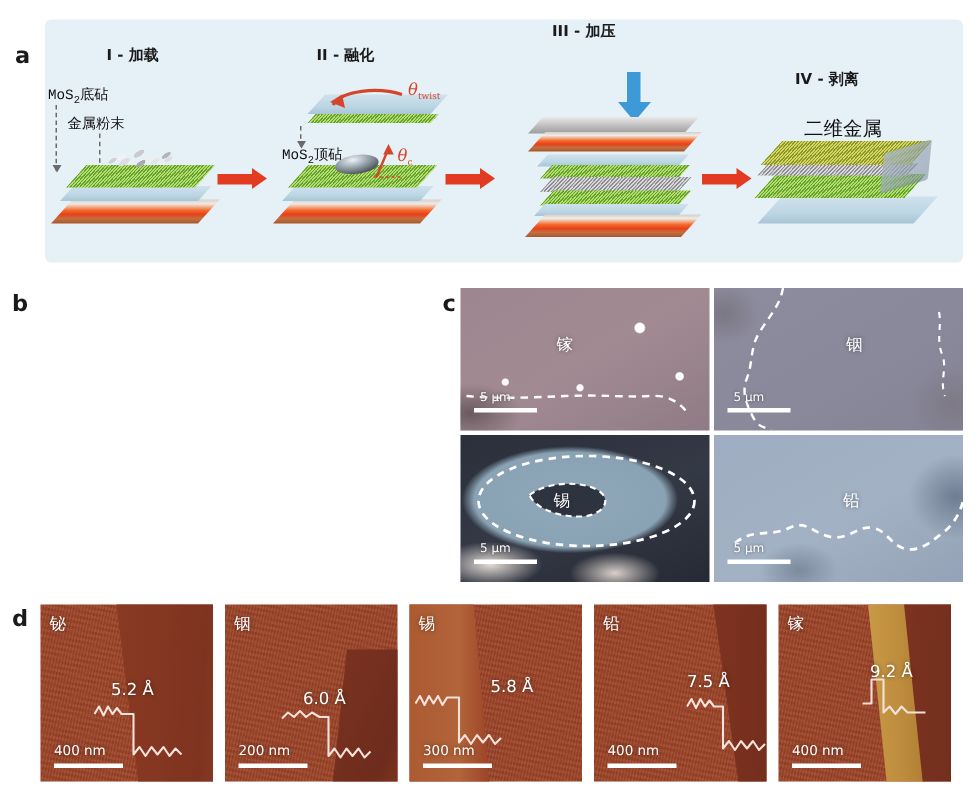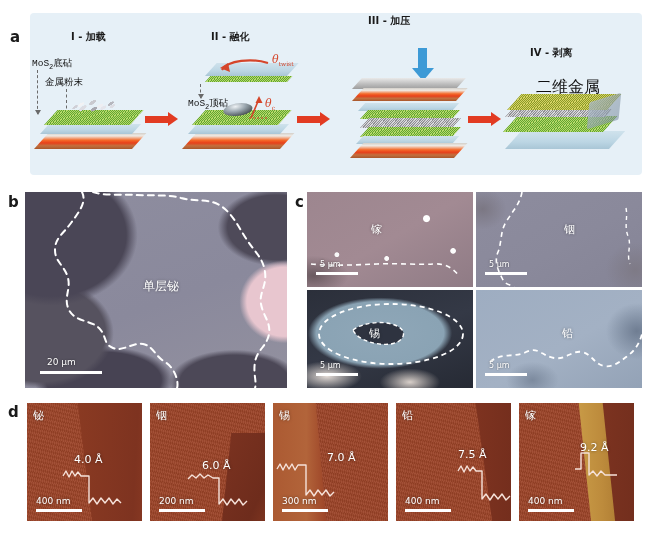--- a/index.html
+++ b/index.html
@@ -322,66 +322,41 @@
   </div>
   <div class="slab glass" style="left:356px; top:136px; width:96px; height:8px;">
     <div class="slab-face"></div>
   </div>
   <div class="slab hot-base" style="left:350px; top:143px; width:104px; height:15px;">
     <div class="slab-face"></div>
   </div>
 
   <div class="red-arrow" style="left:468px; top:116px; width:24px;"></div>
 
-  <div class="pa-label" style="left:536px; top:77px; font-size:16px;text-align:right;">二维金属</div>
+  <div class="pa-label" style="left:536px; top:77px; font-size:13px;text-align:right;">二维金属</div>
 
   <div class="slab glass" style="left:505px; top:131px; width:104px; height:18px;">
     <div class="slab-face"></div>
   </div>
   <div class="slab mos2" style="left:503px; top:116px; width:100px; height:16px;">
     <div class="slab-face"></div>
   </div>
   <div class="slab metal-grain" style="left:505px; top:109px; width:100px; height:8px;">
     <div class="slab-face"></div>
   </div>
   <div class="slab mos2-olive" style="left:507px; top:94px; width:100px; height:16px;">
     <div class="slab-face"></div>
   </div>
 
   <div style="position:absolute; left:588px; top:98px; width:32px; height:26px;
               background: linear-gradient(135deg, rgba(170,185,198,.8), rgba(120,138,156,.55));
               transform: skewY(-22deg) rotate(6deg); border-radius:2px;"></div>
 
   <div class="panel-letter" style="left:8px; top:195px;">b</div>
 
-  <div class="micro" id="panel-b" style="left:25px; top:192px; width:262px; height:196px;
-        background:
-          radial-gradient(ellipse 55% 60% at 10% 22%, #4a4656 0%, #4a4656 52%, transparent 60%),
-          radial-gradient(ellipse 45% 45% at 6% 72%, #56525f 0%, #56525f 55%, transparent 62%),
-          radial-gradient(ellipse 30% 28% at 2% 50%, #e3bdca 0%, #e3bdca 60%, transparent 68%),
-          radial-gradient(ellipse 26% 32% at 99% 56%, #e8c6cf 0%, #e8c6cf 55%, transparent 66%),
-          radial-gradient(ellipse 34% 30% at 96% 18%, #4e4a59 0%, #4e4a59 55%, transparent 66%),
-          radial-gradient(ellipse 40% 26% at 30% 96%, #474353 0%, #474353 55%, transparent 66%),
-          radial-gradient(ellipse 38% 25% at 80% 97%, #4c4857 0%, #4c4857 55%, transparent 66%),
-          linear-gradient(160deg, #8e8d9f 0%, #8a899c 55%, #93919f 100%);">
-
-    <svg class="dashes" viewBox="0 0 262 196" preserveAspectRatio="none">
-      <path d="M57,0 C62,10 54,20 46,31 C38,42 30,46 30,58 C30,70 40,74 43,86
-               C46,98 38,106 44,118 C50,130 66,128 74,136 C82,144 78,152 88,156
-               C98,160 108,150 118,152 C128,154 130,164 140,170 C150,176 154,190 152,196" fill="none" stroke="#ffffff" stroke-width="2" stroke-dasharray="6,5" stroke-linecap="round"></path>
-      <path d="M68,0 C80,4 96,2 110,3 C126,4 142,2 156,6 C172,10 184,6 196,14
-               C208,22 214,36 222,48 C230,60 238,66 240,80 C242,94 234,100 236,112
-               C238,124 246,130 244,142 C242,154 232,158 230,170 C228,182 232,190 230,196" fill="none" stroke="#ffffff" stroke-width="2" stroke-dasharray="6,5" stroke-linecap="round"></path>
-    </svg>
-
-    <div class="micro-caption" style="left:118px; top:86px; font-size:12px;">单层铋</div>
-
-    <div class="scalebar" style="left:15px; bottom:14px; width:62px;"></div>
-    <div class="scalelabel" style="left:22px; bottom:21px; font-size:9px;">20 µm</div>
-  </div>
 
   <div class="panel-letter" style="left:295px; top:195px;">c</div>
 
   <div class="micro" style="left:307px; top:192px; width:166px; height:95px;
         background:
           radial-gradient(circle 5px at 72% 28%, #ffffff 0 3px, transparent 4px),
           radial-gradient(circle 4px at 88% 62%, #fdfdfd 0 2.4px, transparent 3.2px),
           radial-gradient(circle 3px at 48% 70%, #fbfbfb 0 2px, transparent 2.8px),
           radial-gradient(circle 3px at 18% 66%, #f8f8f8 0 2px, transparent 2.8px),
           radial-gradient(ellipse 30% 30% at 4% 88%, #6a5a60 0%, transparent 70%),
@@ -441,21 +416,21 @@
 
   <div class="afm" style="left:27px; top:403px;">
     <div class="afm-noise"></div>
     <div class="afm-terrace" style="left:58px; top:-6px; width:80px; height:132px;
          background: linear-gradient(100deg, #8a3a22 0%, #7e3320 60%, #9c4327 100%);
          transform: skewX(7deg);"></div>
     <svg class="afm-profile" width="115" height="118">
       <path d="M36,73 l3,-5 l3,6 l3,-6 l3,5 l3,-4 l3,4 l8,0 l0,27 l4,-5 l4,6 l4,-6 l4,5 l4,-5 l4,6 l4,-5 l4,4" fill="none" stroke="#f6e2da" stroke-width="1.4" stroke-linejoin="round"></path>
     </svg>
     <div class="afm-name">铋</div>
-    <div class="afm-height" style="left:47px; top:50px;">4.0 Å</div>
+    <div class="afm-height" style="left:47px; top:50px;">5.2 Å</div>
     <div class="afm-scalebar"></div>
     <div class="afm-scalelabel">400 nm</div>
   </div>
 
   <div class="afm" style="left:150px; top:403px;">
     <div class="afm-noise"></div>
     <div class="afm-terrace" style="left:76px; top:30px; width:60px; height:100px;
          background: linear-gradient(110deg, #7a3220 0%, #6e2c1c 60%, #8c3c23 100%);
          transform: skewX(-6deg);"></div>
     <svg class="afm-profile" width="115" height="118">
@@ -469,21 +444,21 @@
 
   <div class="afm" style="left:273px; top:403px;">
     <div class="afm-noise"></div>
     <div class="afm-terrace" style="left:-8px; top:-6px; width:56px; height:132px;
          background: linear-gradient(95deg, #a9562f 0%, #b2643a 70%, #9c4327 100%);
          transform: skewX(5deg);"></div>
     <svg class="afm-profile" width="115" height="118">
       <path d="M4,66 l3,-5 l3,6 l3,-6 l3,5 l3,-5 l3,6 l3,-5 l8,0 l0,30 l4,-5 l4,6 l4,-6 l4,5 l4,-5 l4,6 l4,-4" fill="none" stroke="#f6e2da" stroke-width="1.4" stroke-linejoin="round"></path>
     </svg>
     <div class="afm-name">锡</div>
-    <div class="afm-height" style="left:54px; top:48px;">7.0 Å</div>
+    <div class="afm-height" style="left:54px; top:48px;">5.8 Å</div>
     <div class="afm-scalebar"></div>
     <div class="afm-scalelabel">300 nm</div>
   </div>
 
   <div class="afm" style="left:396px; top:403px;">
     <div class="afm-noise"></div>
     <div class="afm-terrace" style="left:88px; top:-6px; width:46px; height:132px;
          background: linear-gradient(100deg, #7e3320 0%, #742e1d 60%, #8e3d24 100%);
          transform: skewX(8deg);"></div>
     <svg class="afm-profile" width="115" height="118">

